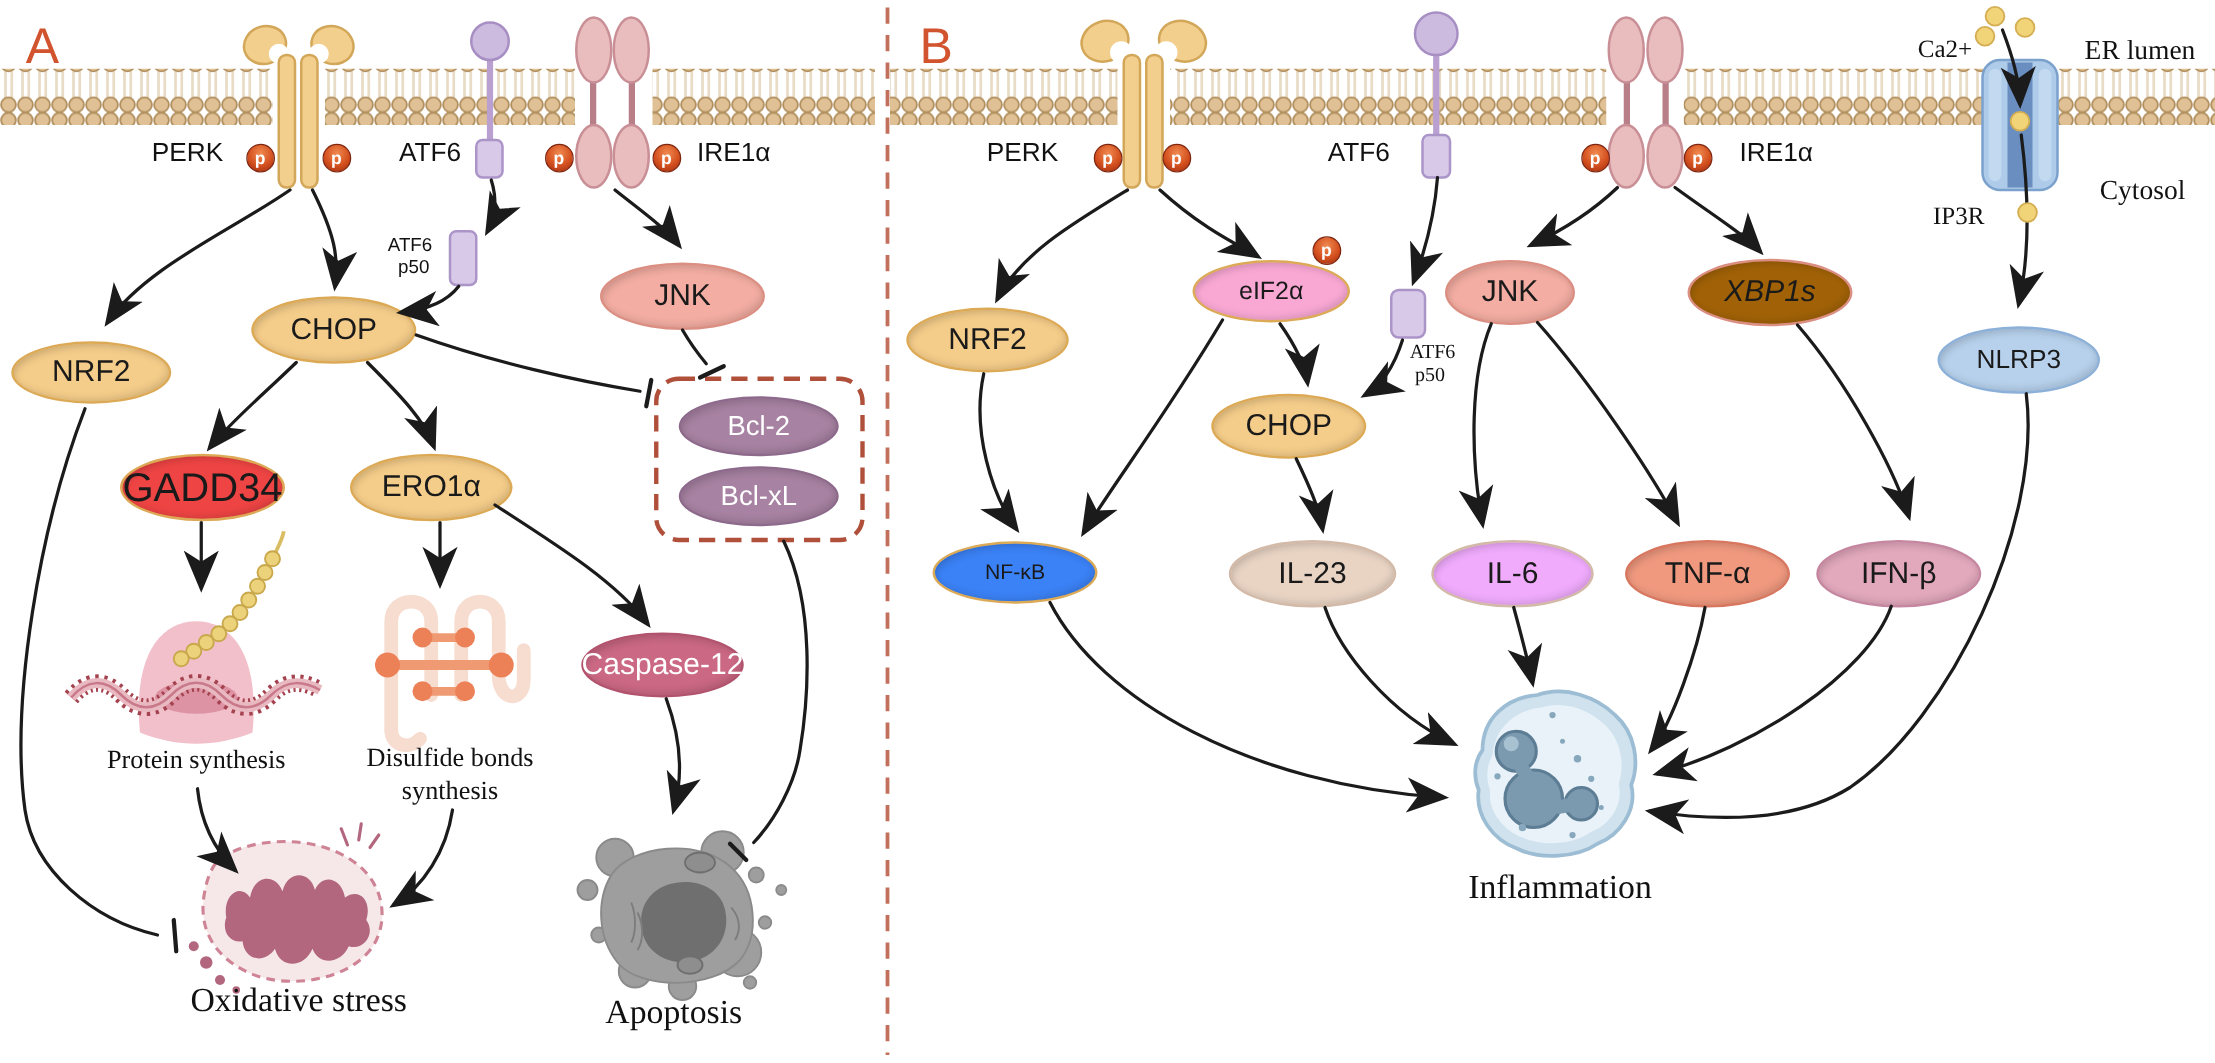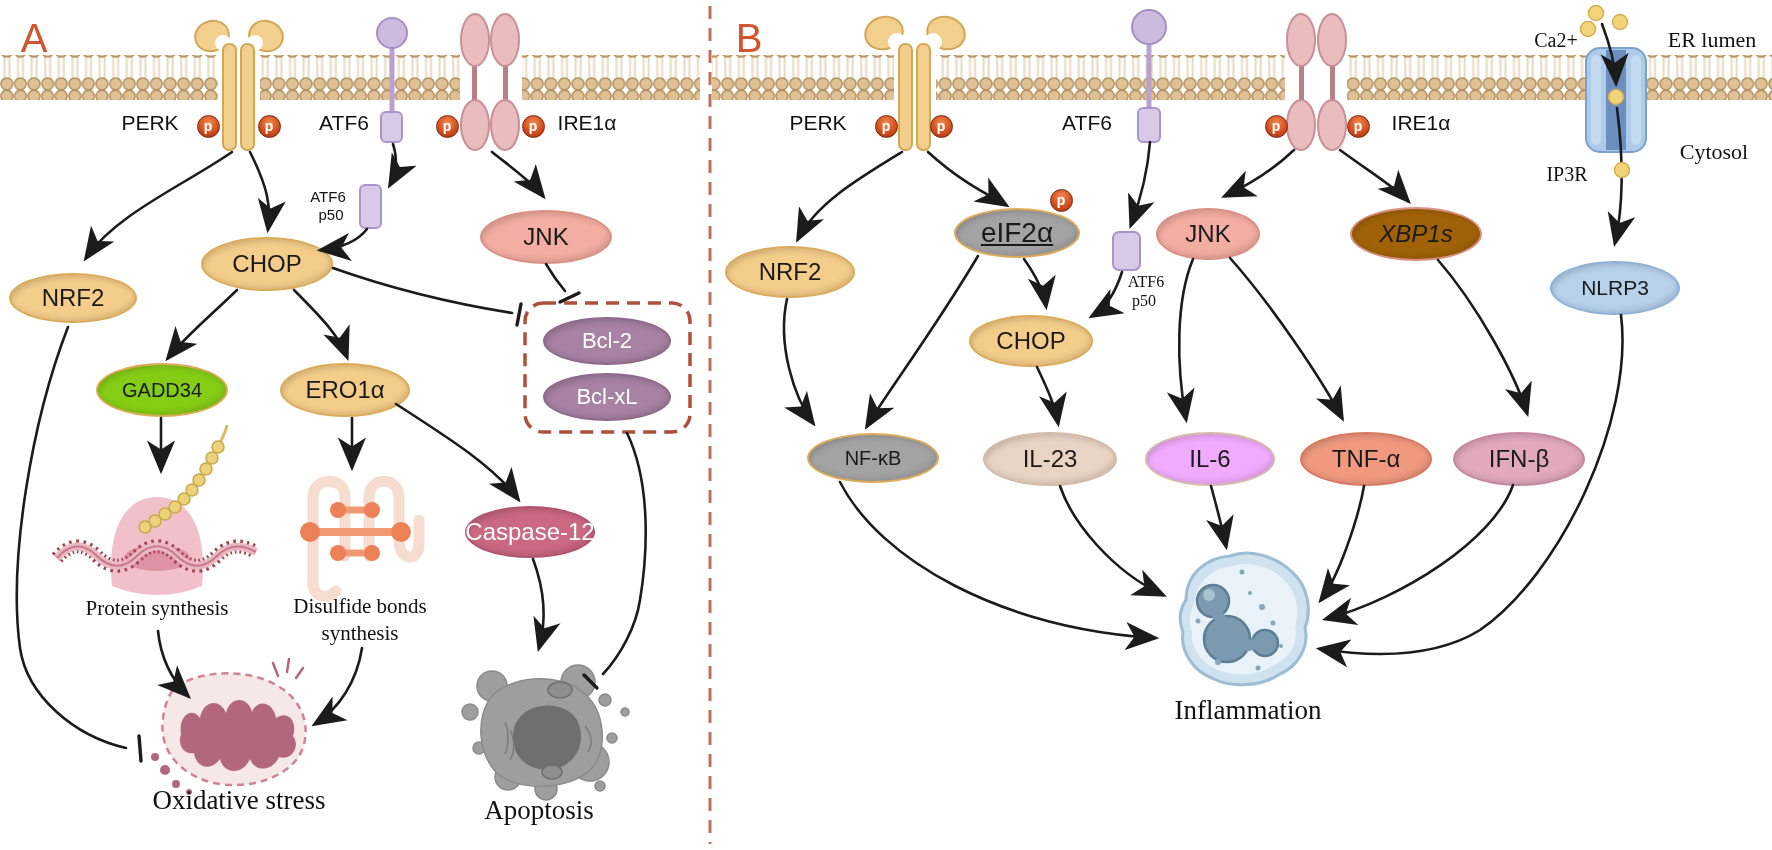--- a/index.html
+++ b/index.html
@@ -30,29 +30,29 @@
 </style>
 </head>
 <body>
 
 <div class="stage">
 
   <div id="nodes-layer">
       <div class="node" style="left: 9px; top: 273px; width: 128px; height: 50px; background: rgb(245, 205, 138); border-color: rgb(220, 170, 86); color: rgb(26, 26, 26); font-size: 24px;">NRF2</div>
       <div class="node" style="left: 201px; top: 237px; width: 132px; height: 54px; background: rgb(245, 205, 138); border-color: rgb(220, 170, 86); color: rgb(26, 26, 26); font-size: 24px;">CHOP</div>
       <div class="node" style="left: 480px; top: 210px; width: 132px; height: 54px; background: rgb(243, 173, 162); border-color: rgb(219, 143, 131); color: rgb(26, 26, 26); font-size: 24px;">JNK</div>
-      <div class="node" style="left: 96px; top: 363px; width: 132px; height: 54px; background: #84cc16; border-color: rgb(220, 170, 86); color: rgb(26, 26, 26); font-size: 20px;">GADD34</div>
+      <div class="node" style="left: 96px; top: 363px; width: 132px; height: 54px; background: #ef4444; border-color: rgb(220, 170, 86); color: rgb(26, 26, 26); font-size: 32px;">GADD34</div>
       <div class="node" style="left: 280px; top: 363px; width: 130px; height: 54px; background: rgb(245, 205, 138); border-color: rgb(220, 170, 86); color: rgb(26, 26, 26); font-size: 24px;">ERO1α</div>
       <div class="node" style="left: 543px; top: 317px; width: 128px; height: 48px; background: rgb(167, 130, 162); border-color: rgb(141, 106, 139); color: rgb(255, 255, 255); font-size: 22px;">Bcl-2</div>
       <div class="node" style="left: 543px; top: 373px; width: 128px; height: 48px; background: rgb(167, 130, 162); border-color: rgb(141, 106, 139); color: rgb(255, 255, 255); font-size: 22px;">Bcl-xL</div>
       <div class="node" style="left: 465px; top: 506px; width: 130px; height: 52px; background: rgb(203, 104, 131); border-color: rgb(178, 83, 110); color: rgb(255, 255, 255); font-size: 24px;">Caspase-12</div>
       <div class="node" style="left: 725px; top: 246px; width: 130px; height: 52px; background: rgb(245, 205, 138); border-color: rgb(220, 170, 86); color: rgb(26, 26, 26); font-size: 24px;">NRF2</div>
-      <div class="node" style="left: 954px; top: 208px; width: 126px; height: 50px; background: #a3a3a3; border-color: rgb(220, 170, 86); color: rgb(26, 26, 26); font-size: 28px; text-decoration: underline;">eIF2α</div>
+      <div class="node" style="left: 954px; top: 208px; width: 126px; height: 50px; background: #f9a8d4; border-color: rgb(220, 170, 86); color: rgb(26, 26, 26); font-size: 20px;">eIF2α</div>
       <div class="node" style="left: 969px; top: 315px; width: 124px; height: 52px; background: rgb(245, 205, 138); border-color: rgb(220, 170, 86); color: rgb(26, 26, 26); font-size: 24px;">CHOP</div>
-      <div class="node" style="left: 807px; top: 433px; width: 132px; height: 50px; background: #a3a3a3; border-color: rgb(220, 170, 86); color: rgb(26, 26, 26); font-size: 20px;">NF-κB</div>
+      <div class="node" style="left: 746px; top: 433px; width: 132px; height: 50px; background: #3b82f6; border-color: rgb(220, 170, 86); color: rgb(26, 26, 26); font-size: 17px;">NF-κB</div>
       <div class="node" style="left: 1156px; top: 208px; width: 104px; height: 52px; background: rgb(243, 173, 162); border-color: rgb(219, 143, 131); color: rgb(26, 26, 26); font-size: 24px;">JNK</div>
       <div class="node" style="left: 1350px; top: 207px; width: 132px; height: 54px; background: #a16207; border-color: rgb(219, 143, 131); color: rgb(26, 26, 26); font-size: 24px; font-style: italic;">XBP1s</div>
       <div class="node" style="left: 983px; top: 432px; width: 134px; height: 54px; background: rgb(233, 212, 196); border-color: rgb(211, 185, 167); color: rgb(26, 26, 26); font-size: 24px;">IL-23</div>
       <div class="node" style="left: 1145px; top: 432px; width: 130px; height: 54px; background: #f0abfc; border-color: rgb(211, 185, 167); color: rgb(26, 26, 26); font-size: 24px;">IL-6</div>
       <div class="node" style="left: 1300px; top: 432px; width: 132px; height: 54px; background: rgb(240, 153, 127); border-color: rgb(216, 119, 96); color: rgb(26, 26, 26); font-size: 24px;">TNF-α</div>
       <div class="node" style="left: 1453px; top: 432px; width: 132px; height: 54px; background: rgb(226, 168, 188); border-color: rgb(197, 135, 159); color: rgb(26, 26, 26); font-size: 24px;">IFN-β</div>
       <div class="node" style="left: 1550px; top: 261px; width: 130px; height: 54px; background: rgb(183, 209, 236); border-color: rgb(140, 176, 216); color: rgb(26, 26, 26); font-size: 21px;">NLRP3</div>
     </div>
 
   <svg id="underlay" width="1772" height="850" viewBox="0 0 1772 850">

